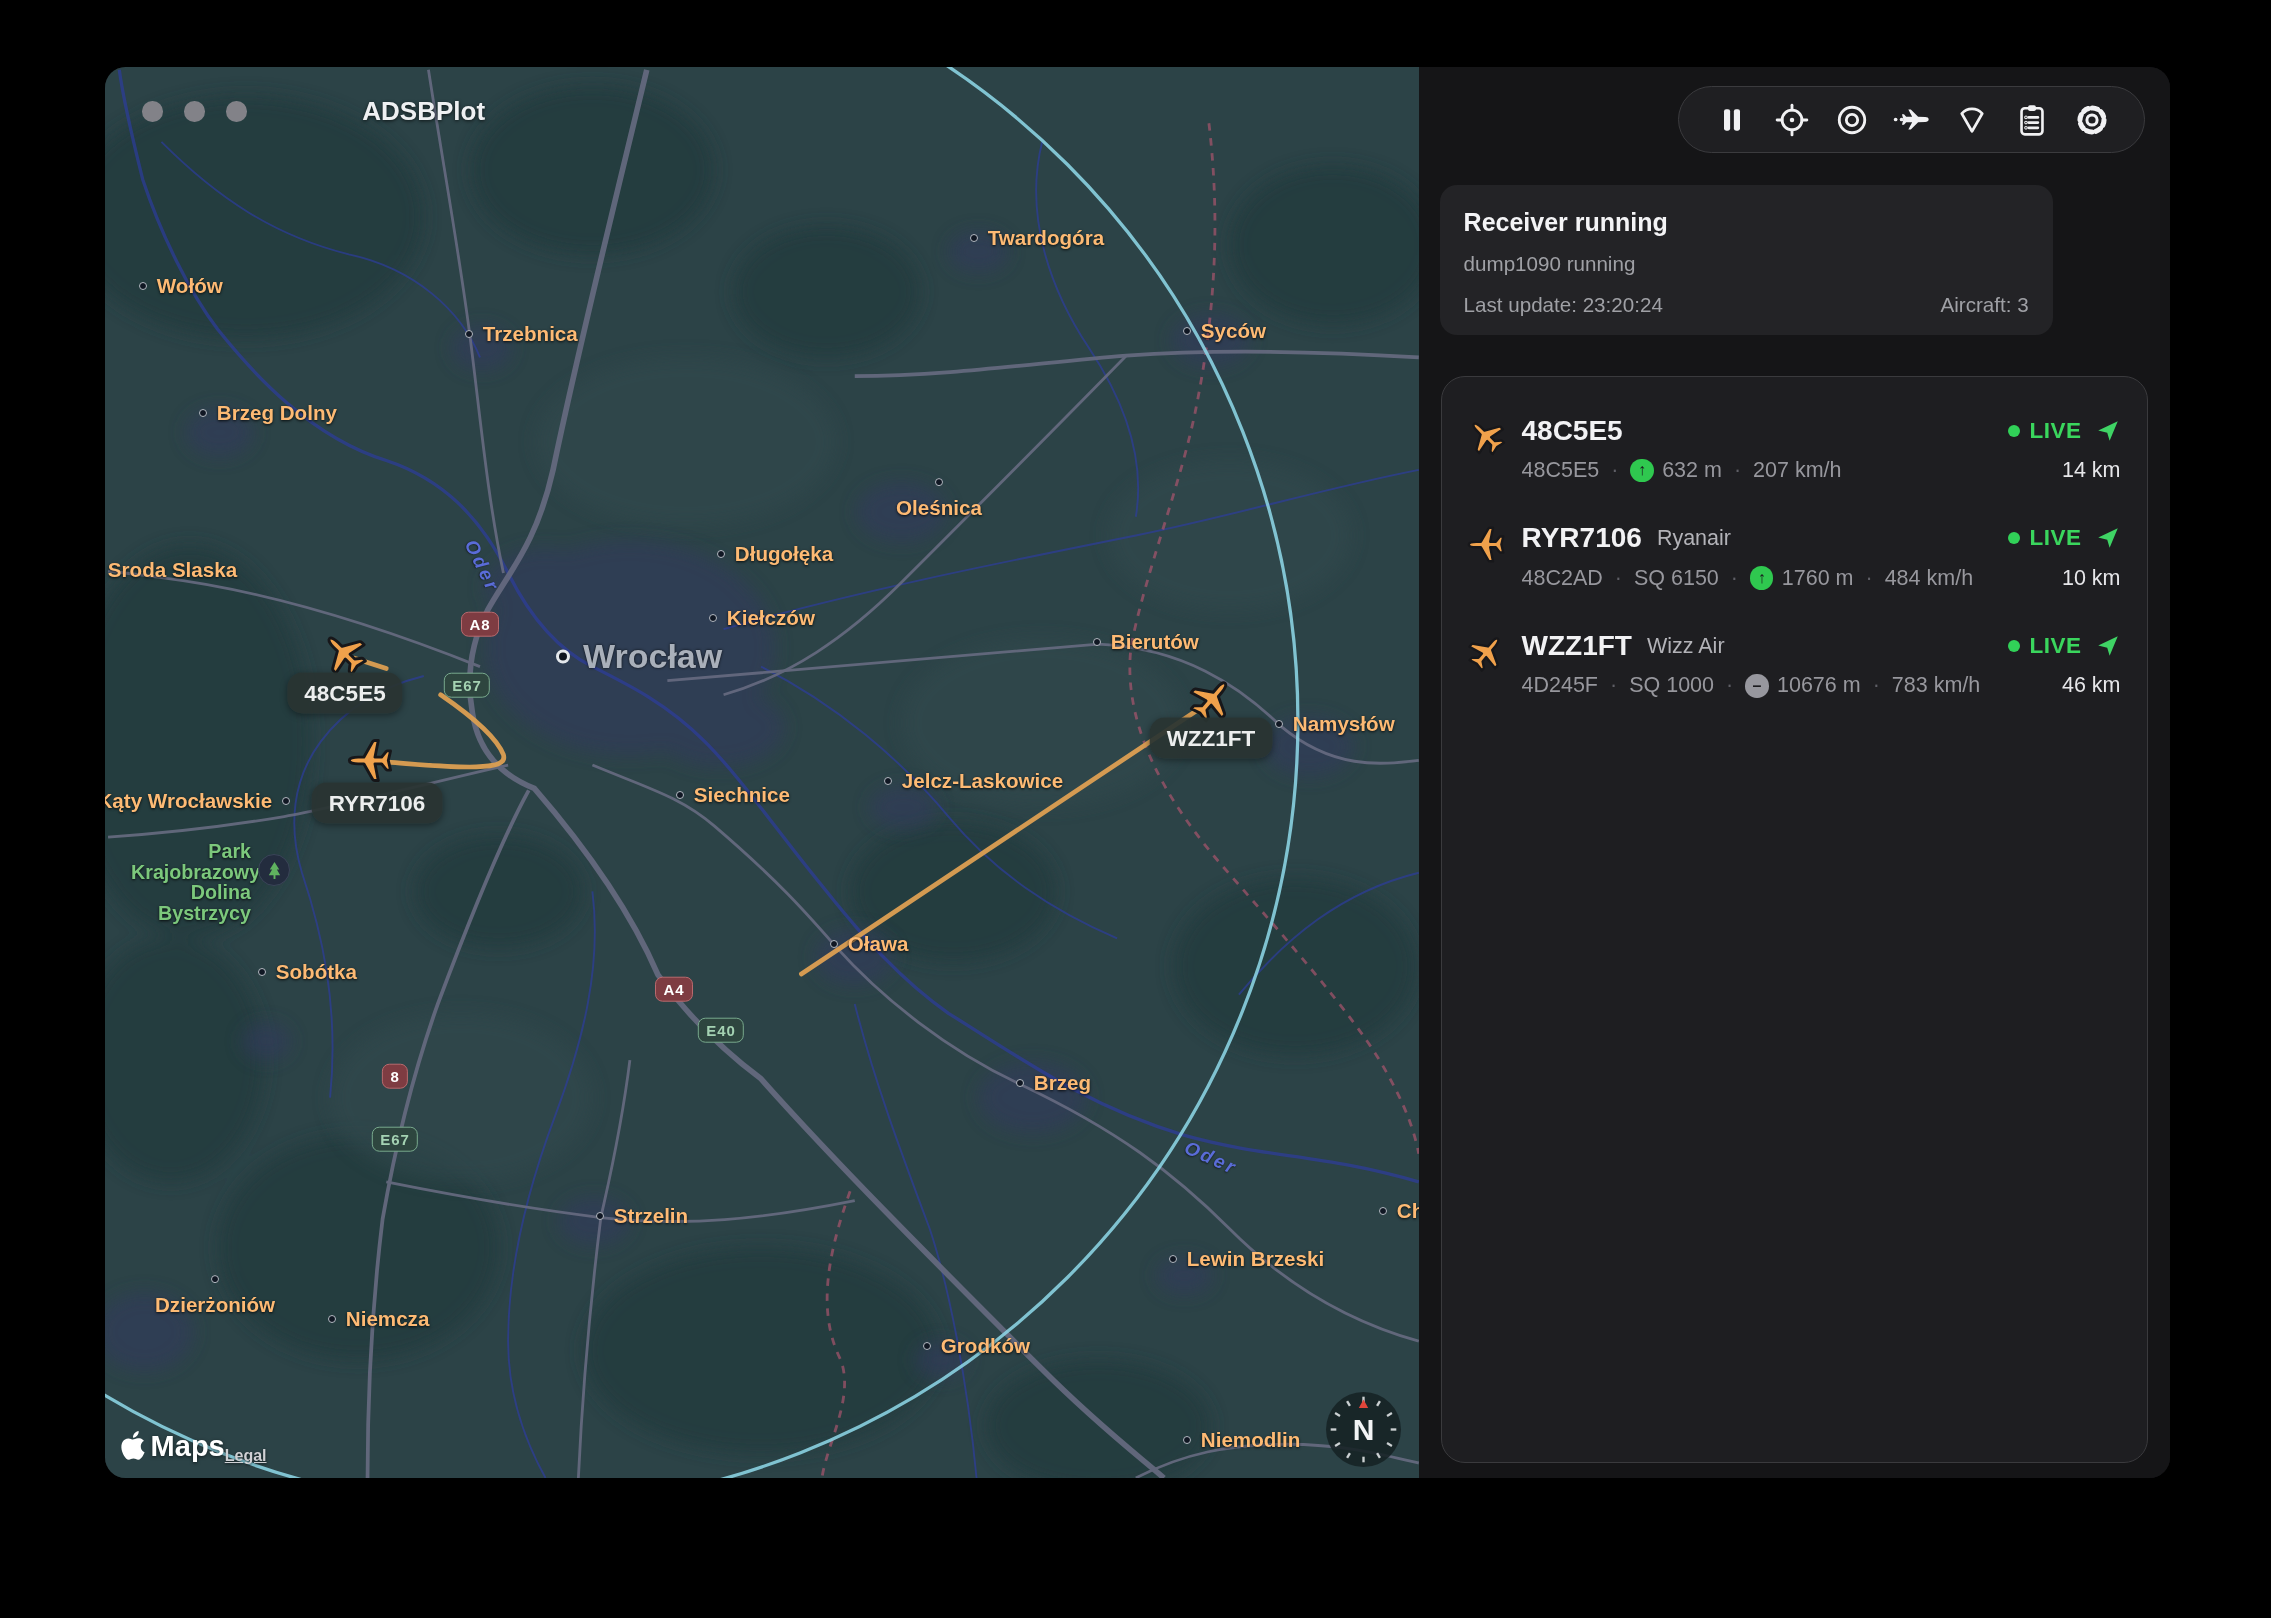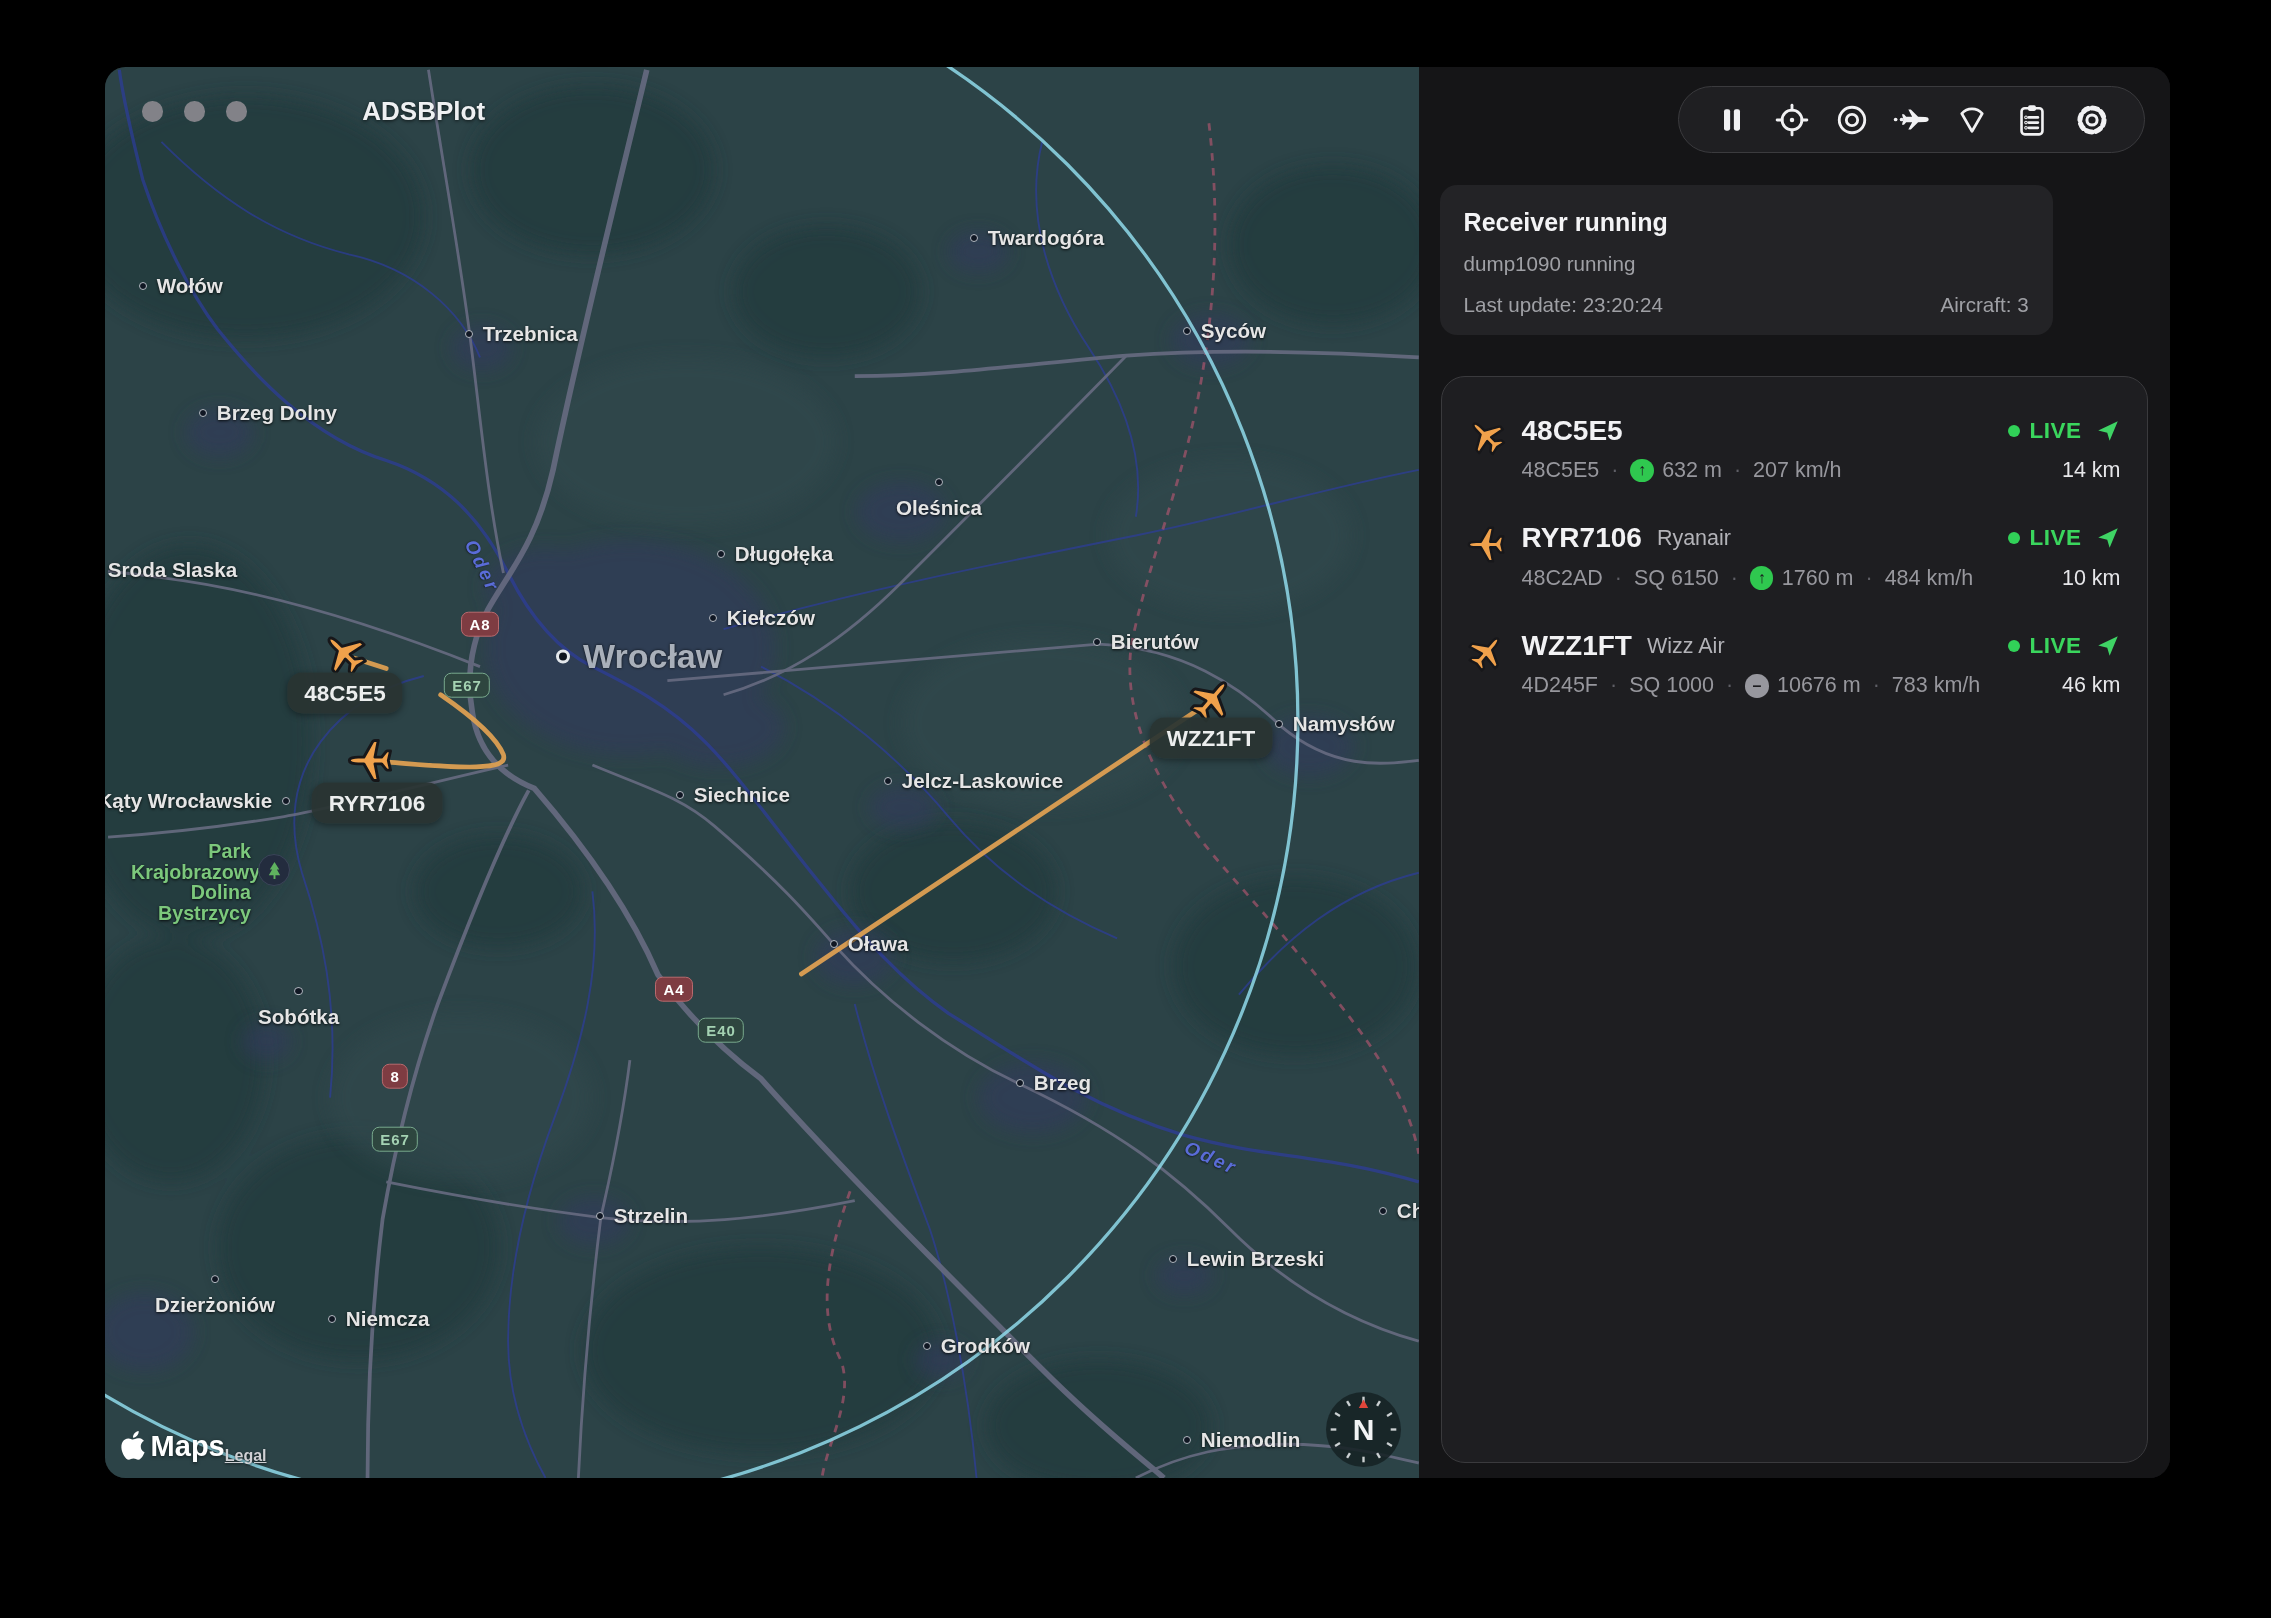--- a/index.html
+++ b/index.html
@@ -5,21 +5,21 @@
   html,body{margin:0;padding:0;background:#000;}
   body{width:2271px;height:1619px;position:relative;font-family:"Liberation Sans",sans-serif;overflow:hidden;}
   *{box-sizing:border-box;}
 
   
   .window{position:absolute;left:105px;top:67px;width:2065px;height:1411px;border-radius:20.6px;overflow:hidden;display:flex;background:#151517;box-shadow:0 19px 56px rgba(0,0,0,.6);}
 
   
   .map{position:relative;width:1314px;height:1411px;background:#2c4347;overflow:hidden;flex:none;}
   .map svg.geo{position:absolute;left:0;top:0;}
-  .map-label{position:absolute;display:flex;align-items:center;gap:9.4px;color:#e5e5e5;font-weight:bold;font-size:20.6px;white-space:nowrap;text-shadow:0 0.9px 2.8px rgba(0,0,0,.85);transform:translateY(-50%);}
+  .map-label{position:absolute;display:flex;align-items:center;gap:9.4px;color:#fdba74;font-weight:bold;font-size:20.6px;white-space:nowrap;text-shadow:0 0.9px 2.8px rgba(0,0,0,.85);transform:translateY(-50%);}
   .map-label .dot{width:8.4px;height:8.4px;border-radius:50%;border:1.9px solid #b4bac2;background:#101723;flex:none;}
   .map-label.city{font-size:34px;color:#a9b0ba;gap:13px;}
   .map-label.city .dot{width:14px;height:14px;border:3.7px solid #e4e8ec;background:#0e141f;}
   .river-label{position:absolute;color:#5a6cd8;font-weight:bold;font-style:italic;font-size:19px;letter-spacing:2.8px;text-shadow:0 0.9px 1.9px rgba(0,0,0,.6);}
   .shield{position:absolute;transform:translate(-50%,-50%);font-weight:bold;border-radius:7.5px;display:flex;align-items:center;justify-content:center;padding:2.8px 7.5px;font-size:15px;letter-spacing:0.9px;}
   .shield.motorway{background:#7e3c42;border:1.9px solid #b86a6e;color:#ffffff;}
   .shield.euro{background:#2e463f;border:1.9px solid #78a98d;color:#a4d2b2;}
   .park-label{position:absolute;color:#7cc87c;font-weight:bold;font-size:19.7px;line-height:20.6px;text-align:right;text-shadow:0 0.9px 2.8px rgba(0,0,0,.85);}
   .park-icon{position:absolute;width:32px;height:32px;border-radius:50%;background:#232c3e;border:0.9px solid #3a4458;display:flex;align-items:center;justify-content:center;}
   .plane-marker{position:absolute;width:49px;height:49px;}
@@ -221,21 +221,21 @@
           <span>Siechnice</span>
         </div>
         <div class="map-label" style="left: 779px; top: 714px;">
           <span class="dot"></span>
           <span>Jelcz-Laskowice</span>
         </div>
         <div class="map-label" style="left: 725px; top: 877px;">
           <span class="dot"></span>
           <span>Oława</span>
         </div>
-        <div class="map-label" style="left: 153px; top: 941px; flex-direction: column;">
+        <div class="map-label" style="left: 153px; top: 905px;">
           <span class="dot"></span>
           <span>Sobótka</span>
         </div>
         <div class="map-label" style="left: 911px; top: 1016px;">
           <span class="dot"></span>
           <span>Brzeg</span>
         </div>
         <div class="map-label" style="left: 491px; top: 1149px;">
           <span class="dot"></span>
           <span>Strzelin</span>

